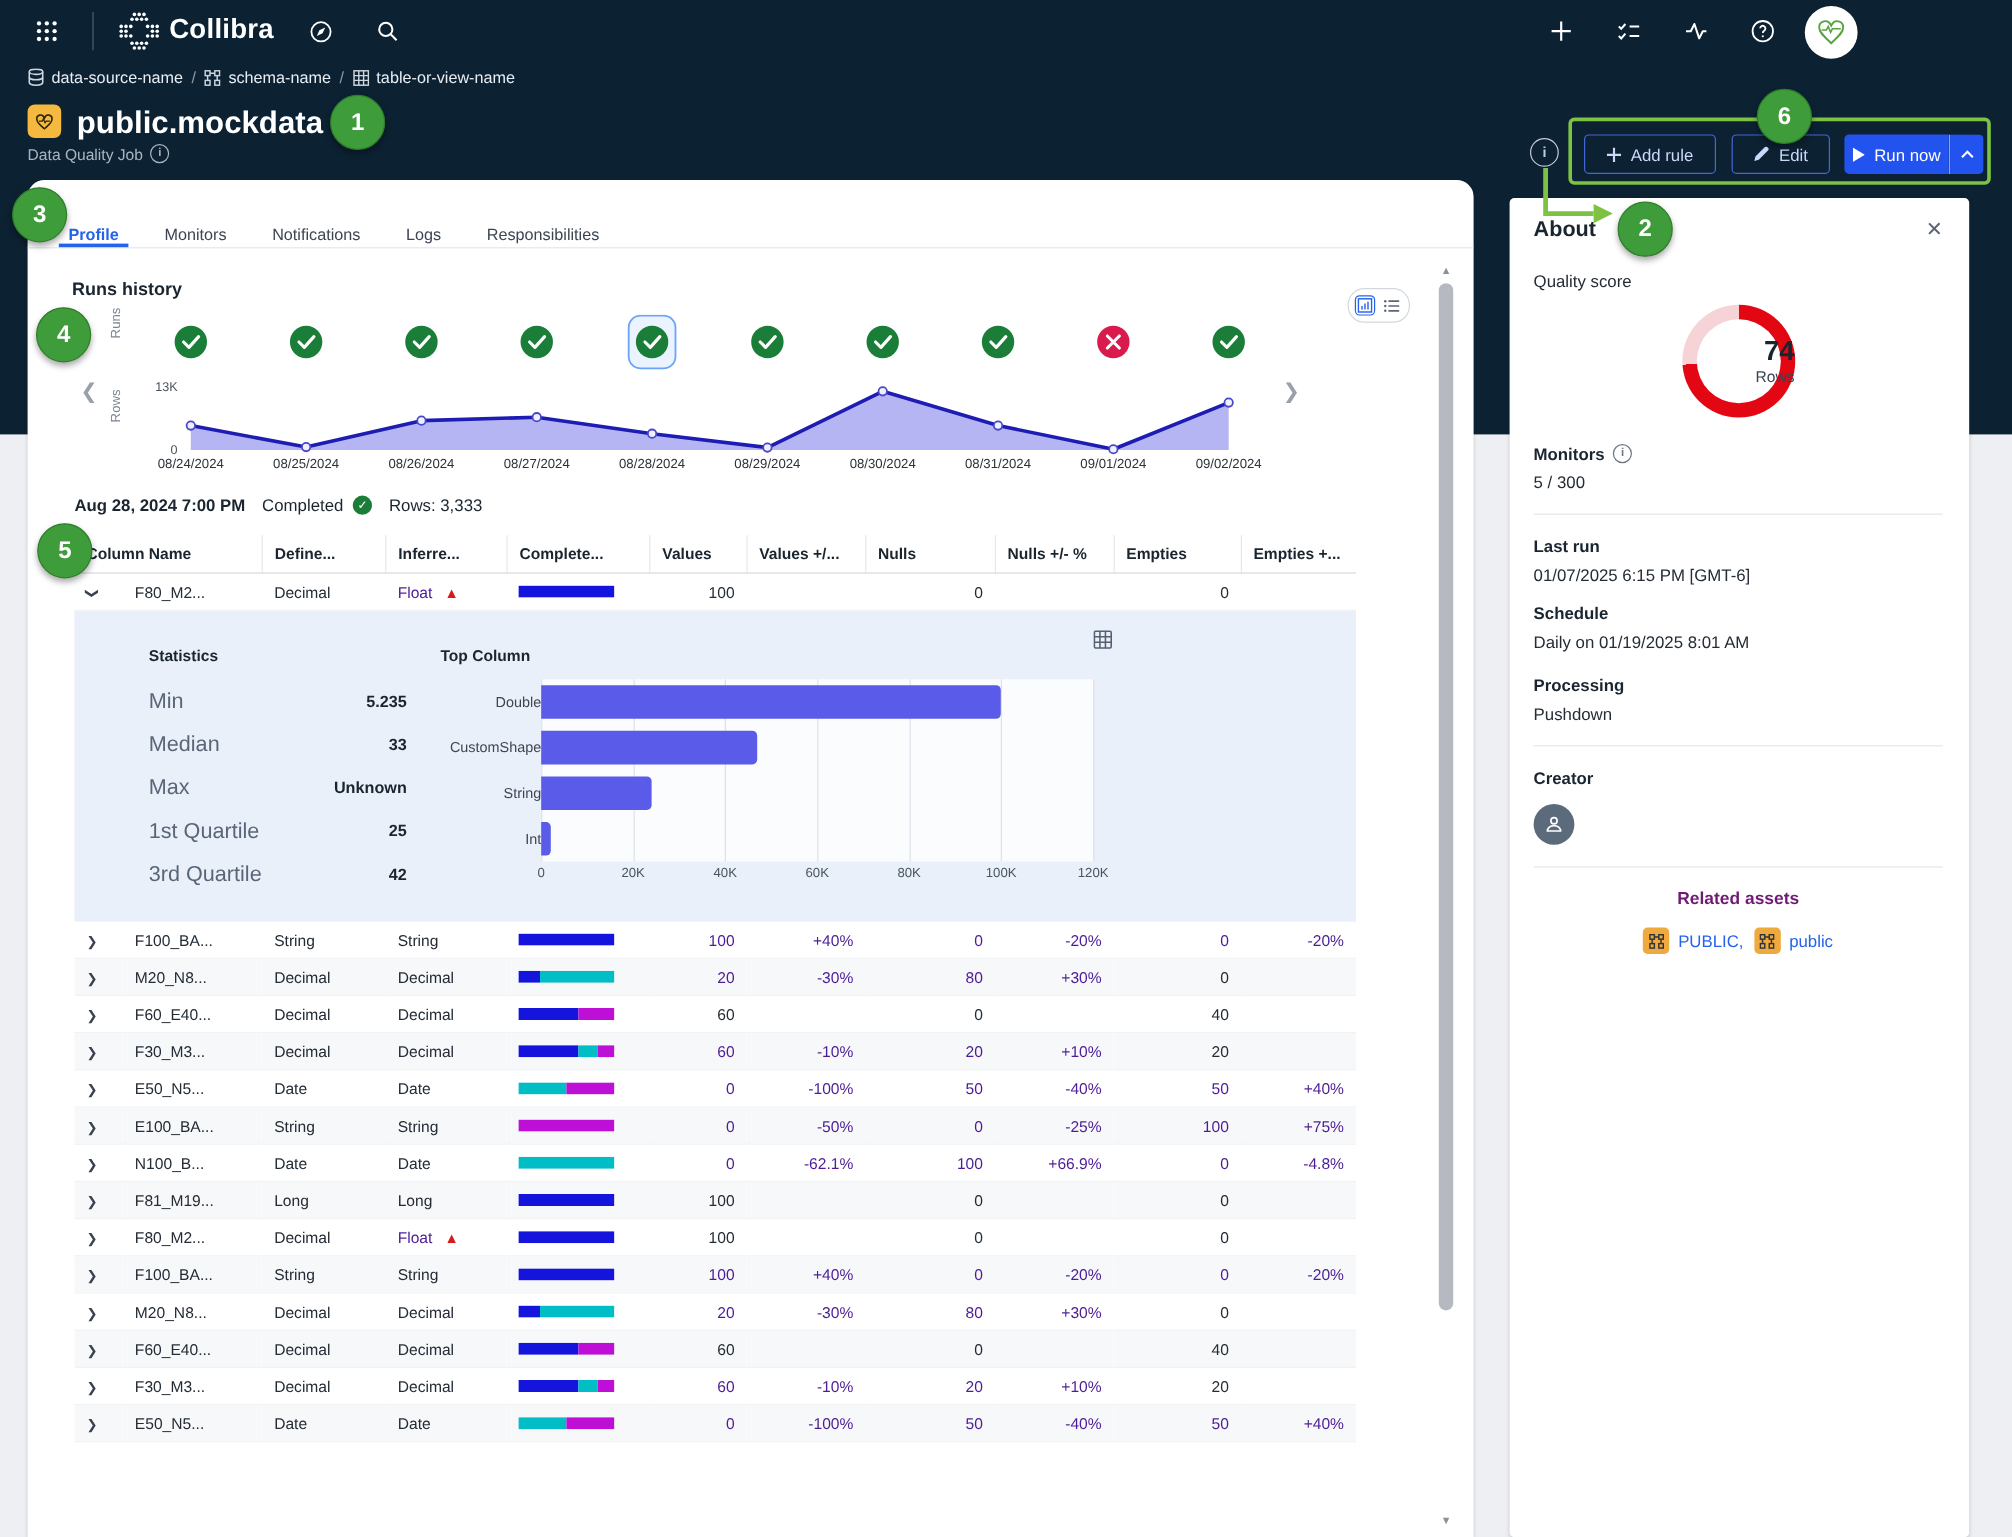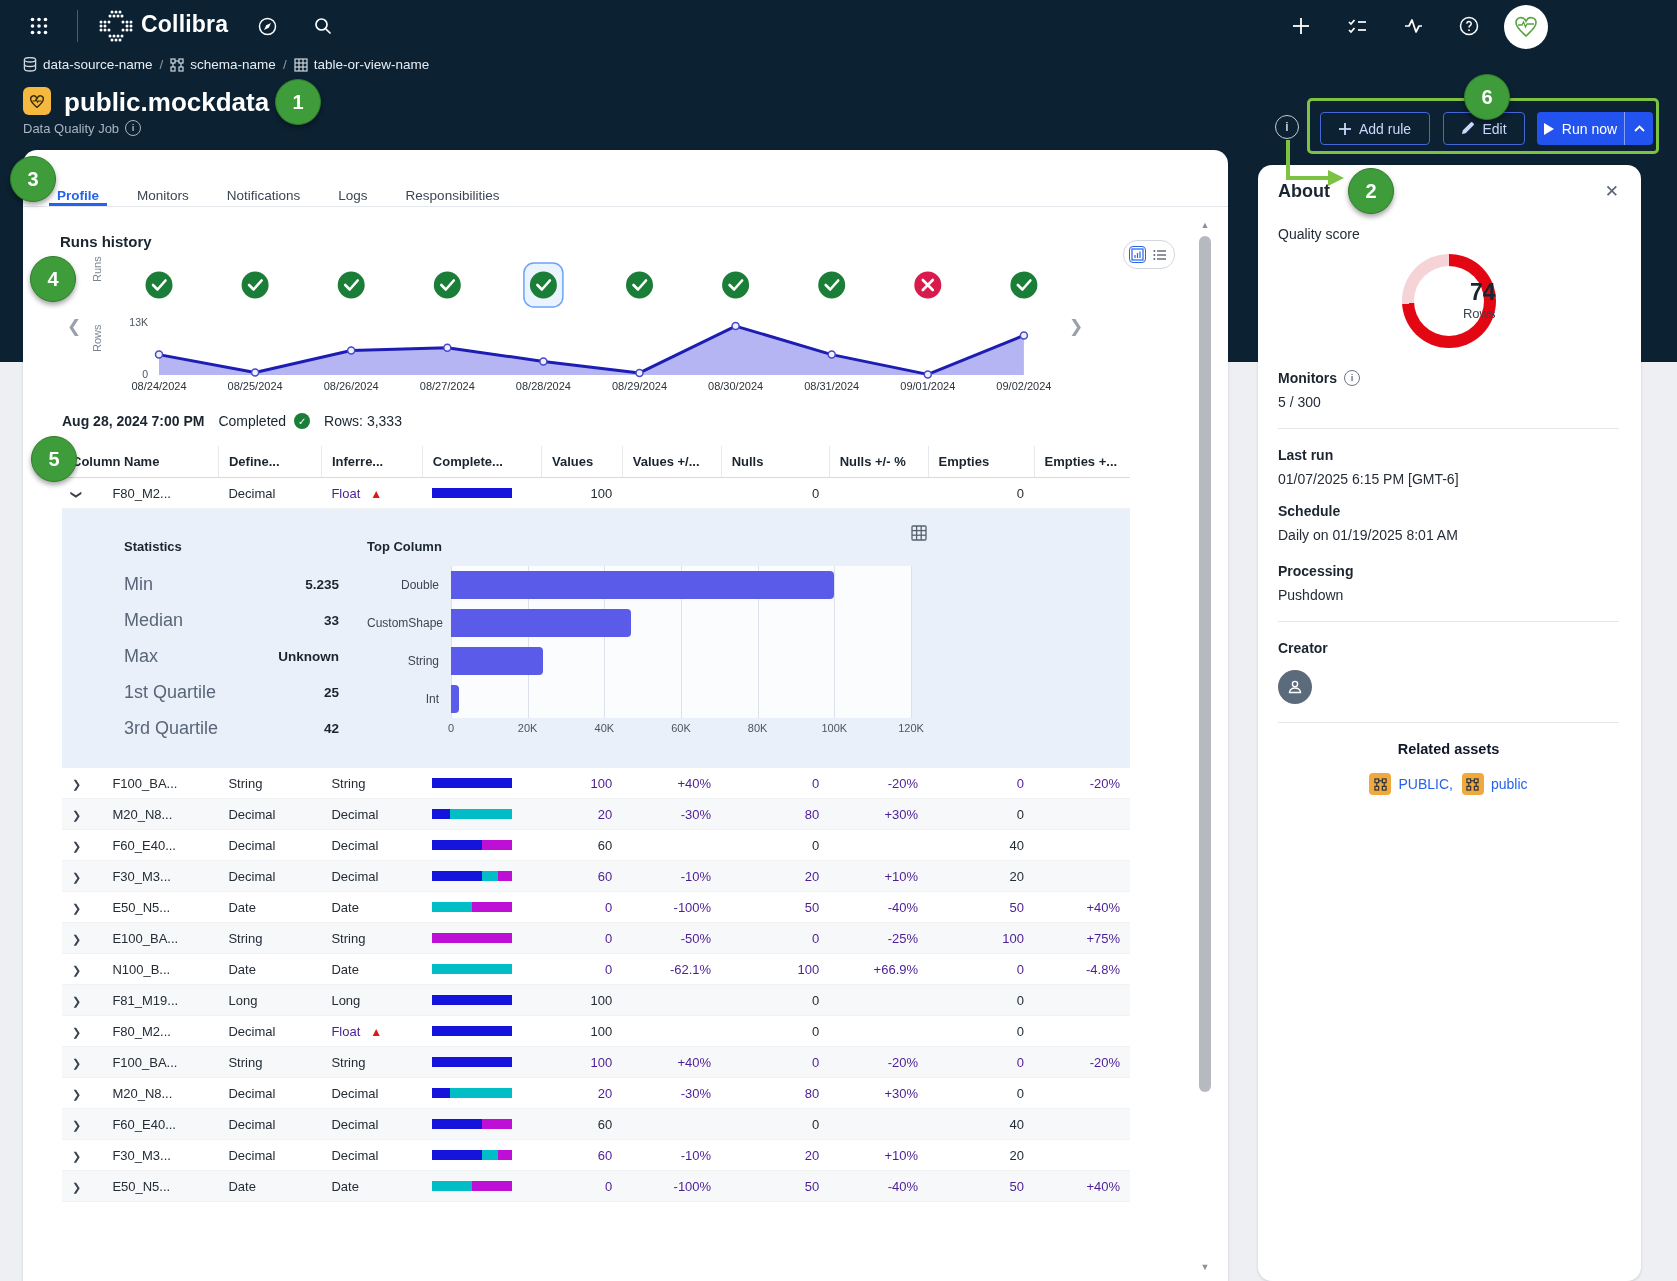--- a/index.html
+++ b/index.html
@@ -76,51 +76,51 @@
   #detail-row td{background:#e9f0fa;padding:0;border-bottom:none;}
   #detail-panel{display:flex;padding:20px 0 22px 38px;}
   .dp-h{font-size:13px;font-weight:700;color:#1a2530;margin-bottom:12px;margin-top:10px;}
   #stats-block{margin-left:24px;width:215px;}
   .stat-row{display:flex;height:36px;align-items:center;}
   .stat-row .sl{flex:none;width:110px;color:#5a6678;font-size:18px;}
   .stat-row .sv{flex:1;text-align:right;font-weight:700;color:#1a2530;font-size:13.5px;}
   #shapes-block{margin-left:28px;position:relative;}
   #ts-grid{display:flex;}
   #ts-labels{width:84px;}
-  #ts-labels div{height:38px;line-height:38px;text-align:right;padding-right:12px;font-size:12px;color:#3c4654;}
+  #ts-labels div{height:38px;line-height:38px;text-align:right;padding-right:0;font-size:12px;color:#3c4654;}
   #ts-plot{position:relative;width:460px;height:152px;background:#fbfcfe;}
   .ts-gl{position:absolute;top:0;bottom:0;width:1px;background:#dde2ea;}
   .ts-bar{position:absolute;height:28px;background:#5b5bea;border-radius:0 4px 4px 0;}
   #ts-ticks{position:relative;height:18px;margin-left:84px;width:460px;}
   #ts-ticks span{position:absolute;top:4px;transform:translateX(-50%);font-size:11px;color:#4a5561;}
   #ts-grid-icon{position:absolute;left:544px;top:-4px;cursor:pointer;}
   
   #m-scroll-up{position:absolute;left:1175px;top:70px;width:14px;text-align:center;font-size:9px;color:#8a9199;}
   #m-scroll-dn{position:absolute;left:1175px;top:1112px;width:14px;text-align:center;font-size:9px;color:#8a9199;}
   #m-scroll-thumb{position:absolute;left:1176px;top:86px;width:12px;height:856px;border-radius:6px;background:#b6bac0;cursor:pointer;}
   
-  #about-card{position:absolute;left:1258px;top:165px;width:383px;height:1116px;background:#fff;border-radius:14px;
+  #about-card{position:absolute;left:1258px;top:165px;width:383px;height:1116px;background:#fff;border-radius:4px;
     box-shadow:0 1px 3px rgba(16,24,40,.15);box-sizing:border-box;padding:16px 22px 0 20px;}
   #about-head{display:flex;justify-content:space-between;align-items:center;}
   #about-title{font-size:18px;font-weight:600;color:#1a2530;}
   #about-close{font-size:17px;color:#5b6573;cursor:pointer;}
   #quality-label{margin-top:24px;font-size:14px;color:#242c36;}
   #donut-wrap{display:flex;justify-content:center;margin-top:12px;}
   #donut{width:94px;height:94px;border-radius:50%;background:conic-gradient(#e30613 0 74%,#f5d3d7 0);position:relative;}
   #donut::after{content:"";position:absolute;inset:12px;background:#fff;border-radius:50%;}
   #donut .dtxt{position:absolute;inset:0;display:flex;flex-direction:column;align-items:flex-end;justify-content:center;z-index:1;}
   #donut .score{font-size:23px;font-weight:700;color:#1a2530;line-height:1;}
   #donut .verdict{font-size:13px;color:#3a4450;margin-top:2px;}
   .ab-label{font-size:14px;font-weight:700;color:#1a2530;display:flex;align-items:center;gap:7px;}
   .ab-value{font-size:14px;color:#242c36;margin-top:8px;}
   .ab-div{height:1px;background:#e4e7ea;margin:18px 0;}
   #monitors-sec{margin-top:22px;}
   #creator-avatar{margin-top:14px;width:34px;height:34px;border-radius:50%;background:#5b6b7b;
     display:flex;align-items:center;justify-content:center;}
-  #related-title{text-align:center;font-size:14.5px;font-weight:700;color:#0f172a;}
+  #related-title{text-align:center;font-size:14.5px;font-weight:700;color:#701a75;}
   #related-links{display:flex;justify-content:center;align-items:center;gap:9px;margin-top:16px;}
   .asset-link{display:flex;align-items:center;gap:7px;color:#2563eb;font-size:14px;cursor:pointer;}
   .asset-ic{width:22px;height:22px;border-radius:4px;background:#f0a93c;display:flex;align-items:center;justify-content:center;}
   
   .ann{position:absolute;width:44px;height:44px;border-radius:50%;background:#3f9c3a;border:1px solid #2e7d2b;
     color:#fff;font-size:20px;font-weight:700;display:flex;align-items:center;justify-content:center;
     box-shadow:0 3px 5px rgba(0,0,0,.35);z-index:60;}
   #ann-box{position:absolute;left:1307px;top:98px;width:352px;height:56px;border:3px solid #7dc242;border-radius:5px;
     box-sizing:border-box;z-index:55;pointer-events:none;}
   #ann-arrow{position:absolute;left:0;top:0;z-index:55;pointer-events:none;}

